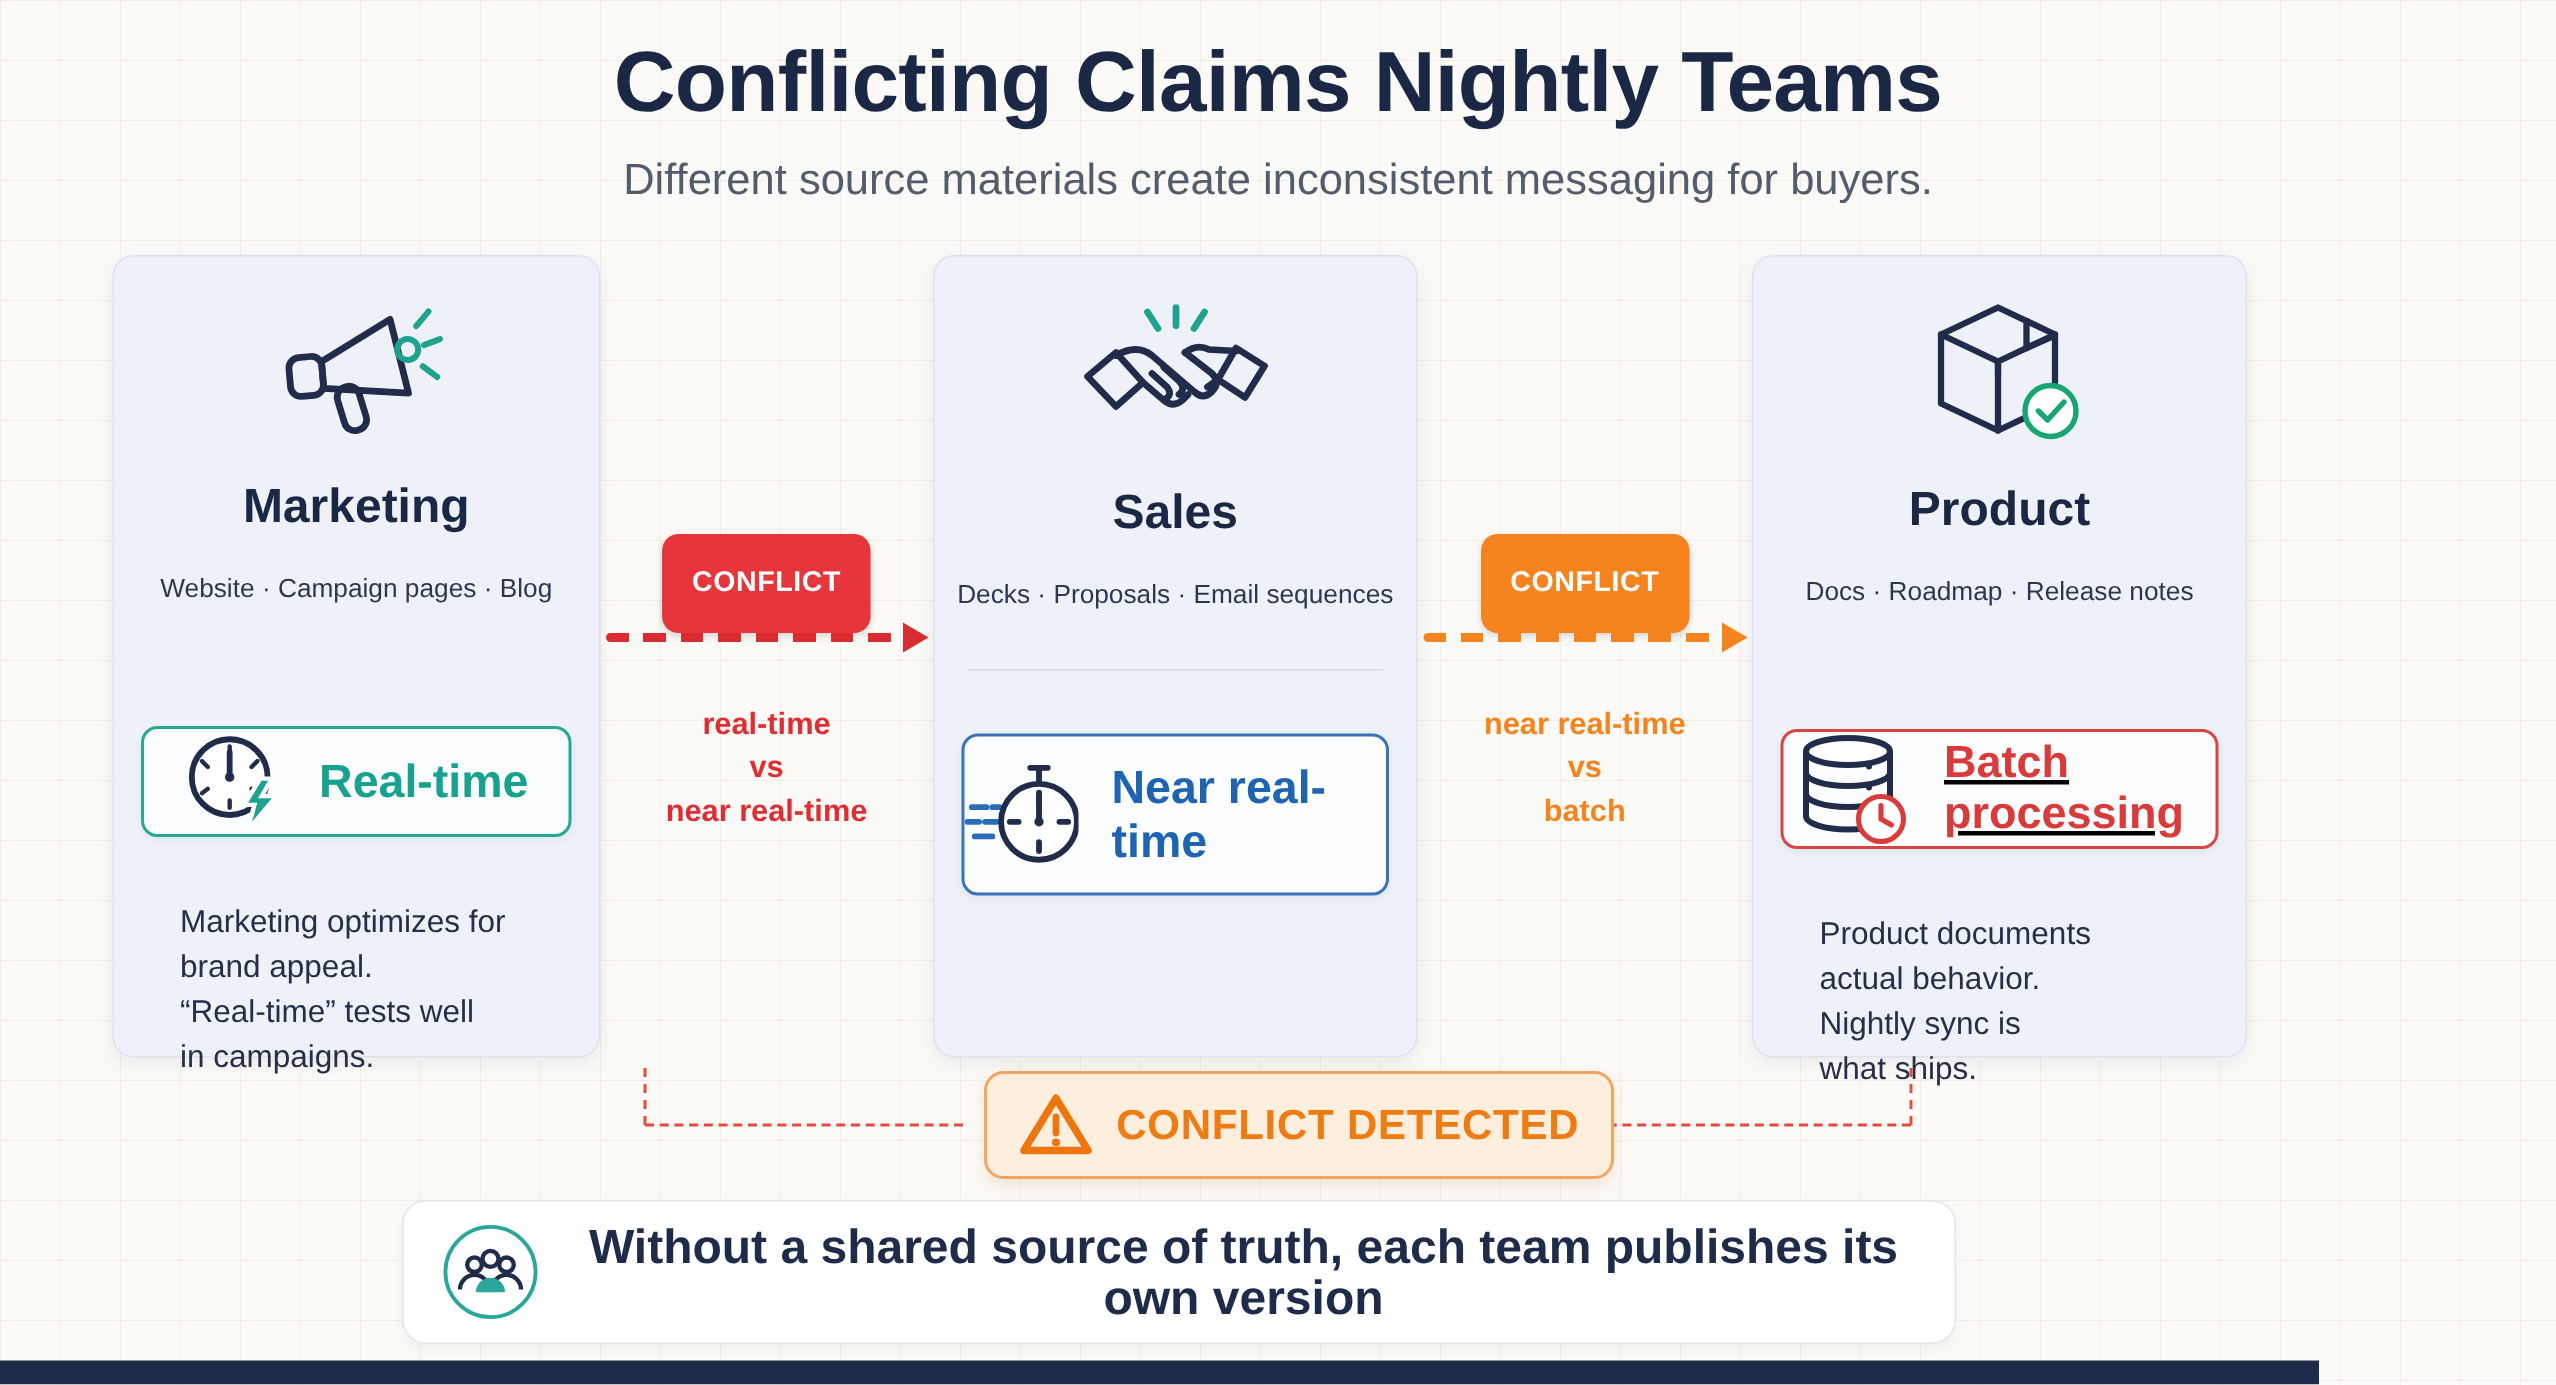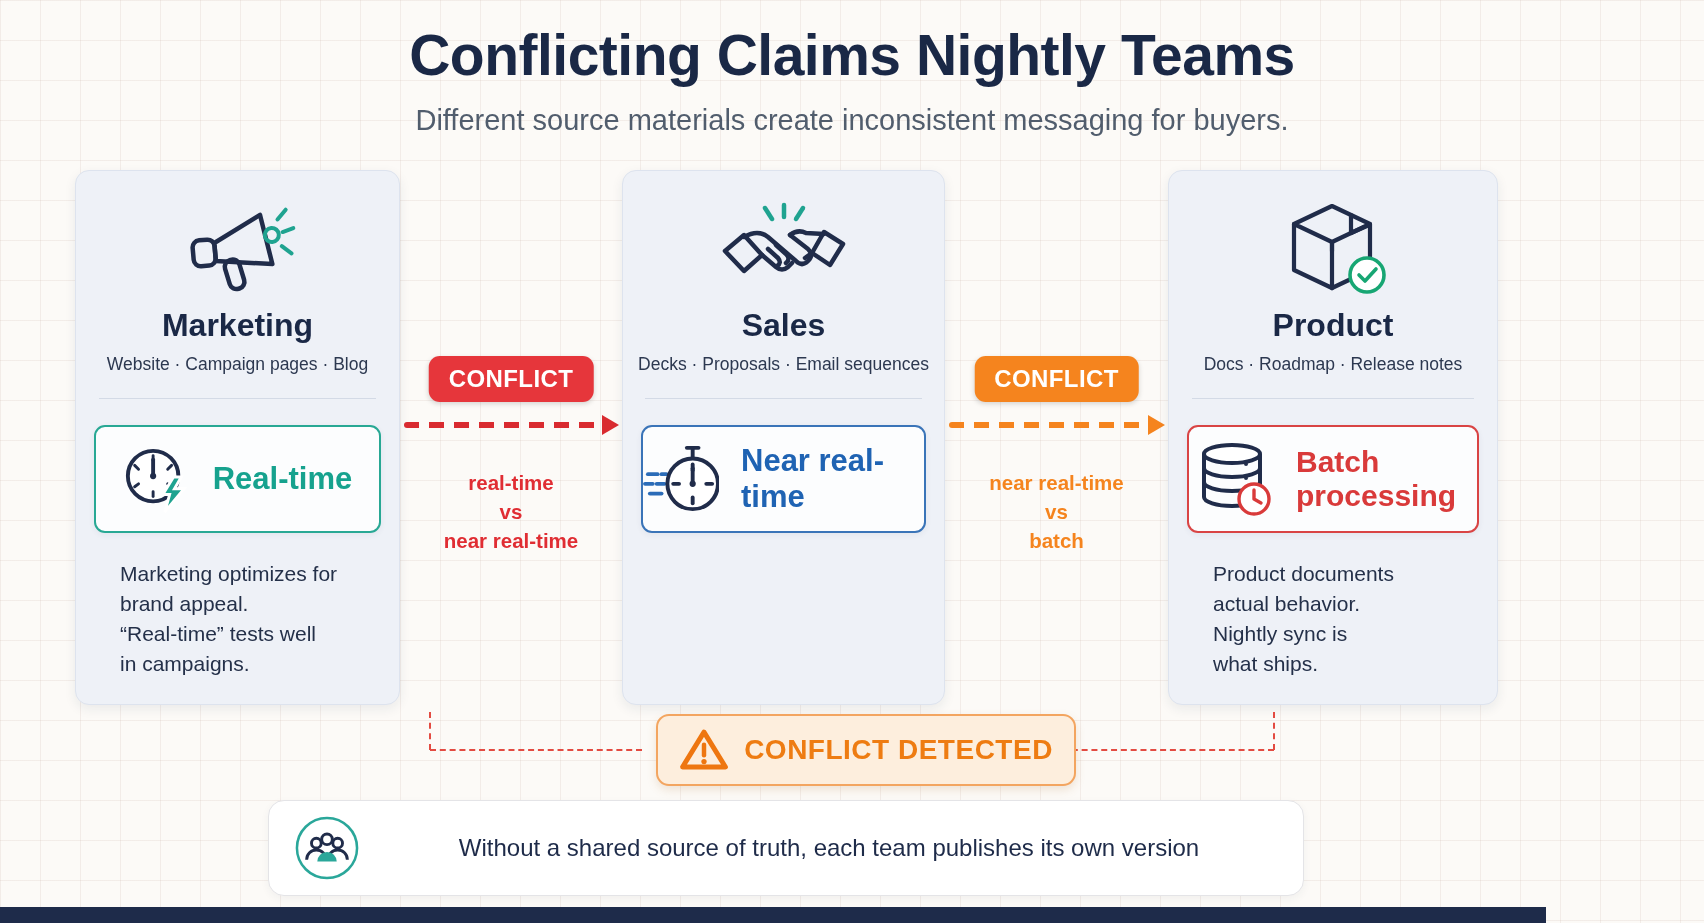--- a/index.html
+++ b/index.html
@@ -18,48 +18,48 @@
     font-size:57px; font-weight:800; color:#1a2846; letter-spacing:-0.5px;
   }
   .subtitle {
     position:absolute; top:104px; left:0; right:0; text-align:center;
     font-size:29px; font-weight:500; color:#515d6d;
   }
   .card {
     position:absolute; top:170px; height:535px;
     background:#eef1f7; border:1px solid #dde3ee; border-radius:14px;
     box-shadow:0 4px 12px rgba(30,45,80,0.08);
-    display:flex; flex-direction:column; align-items:center;
+    display:flex; flex-direction:column; align-items:center;gap:16px;
   }
   .card-icon { margin-top:28px; height:102px; display:flex; align-items:center; justify-content:center; }
   .card-title { font-size:32px; font-weight:800; color:#1a2846; margin-top:4px; line-height:40px; }
   .card-sources { font-size:17.5px; color:#2c3850; margin-top:9px; }
   .divider { width:86%; height:1px; background:#d3dae6; margin-top:23px; }
   .claim {
     margin-top:26px; width:calc(100% - 36px); height:108px;
     background:#fcfdfe; border-radius:11px; border:2px solid;
     display:flex; align-items:center; justify-content:center; gap:22px;
     box-shadow:0 2px 6px rgba(30,50,90,0.06);
   }
   .claim-teal { border-color:#28a894; }
   .claim-blue { border-color:#3a74b8; }
-  .claim-red  { border-color:#d94444; }
+  .claim-red  { border-color:#d94444;text-decoration:underline; }
   .claim-label { font-size:31px; font-weight:800; }
   .claim-teal .claim-label { color:#16a28e; }
   .claim-blue .claim-label { color:#1f63b3; }
   .claim-red  .claim-label { color:#d93a3a; width:176px; text-align:left; line-height:1.15; font-size:30px; }
   .card-desc {
     align-self:stretch; margin:26px 20px 0 44px; text-align:left;
     font-size:21px; line-height:30px; color:#243049; white-space:pre-line;
   }
   .conflict-col { position:absolute; top:170px; height:535px; }
   .pill {
     position:absolute; top:186px; left:50%; transform:translateX(-50%);
-    color:#fff; font-size:24px; font-weight:800; letter-spacing:0.4px;
-    padding:9px 20px; border-radius:11px; white-space:nowrap;
+    color:#fff; font-size:19px; font-weight:800; letter-spacing:0.4px;
+    padding:22px 20px; border-radius:11px; white-space:nowrap;
     box-shadow:0 2px 5px rgba(0,0,0,0.15);
   }
   .pill-red { background:#e6363b; }
   .pill-orange { background:#f5841e; }
   .arrow { position:absolute; top:252px; left:4px; right:20px; height:6px; border-radius:3px; }
   .arrow-red { background:repeating-linear-gradient(90deg,#d92b30 0 15px,transparent 15px 25px); }
   .arrow-orange { background:repeating-linear-gradient(90deg,#f5841e 0 15px,transparent 15px 25px); }
   .arrow-head {
     position:absolute; right:-17px; top:-7px; width:0; height:0;
     border-top:10px solid transparent; border-bottom:10px solid transparent;
@@ -77,21 +77,21 @@
     display:flex; align-items:center; justify-content:center; gap:15px;
     box-shadow:0 4px 10px rgba(180,120,60,0.18);
   }
   .alert-text { font-size:28px; font-weight:800; color:#ee7c12; letter-spacing:0.5px; }
   .summary {
     position:absolute; left:268px; top:800px; width:1036px; height:96px;
     background:#ffffff; border:1px solid #e4e4e7; border-radius:16px;
     box-shadow:0 3px 8px rgba(40,50,80,0.05);
     display:flex; align-items:center; padding:0 30px 0 26px; gap:26px;
   }
-  .summary-text { flex:1; text-align:center; font-size:24px; line-height:34px; font-weight:400; color:#1e2b49; }
+  .summary-text { flex:1; text-align:center; font-size:32px; line-height:34px; font-weight:700; color:#1e2b49; }
   .bottom-bar { position:absolute; left:0; top:907px; width:1546px; height:16px; background:#1e2b4a; }
   .icon-svg { display:block; }
 </style>
 </head>
 <body>
 
 <div class="canvas">
 
   <h1 class="title">Conflicting Claims Nightly Teams</h1>
   <p class="subtitle">Different source materials create inconsistent messaging for buyers.</p>

